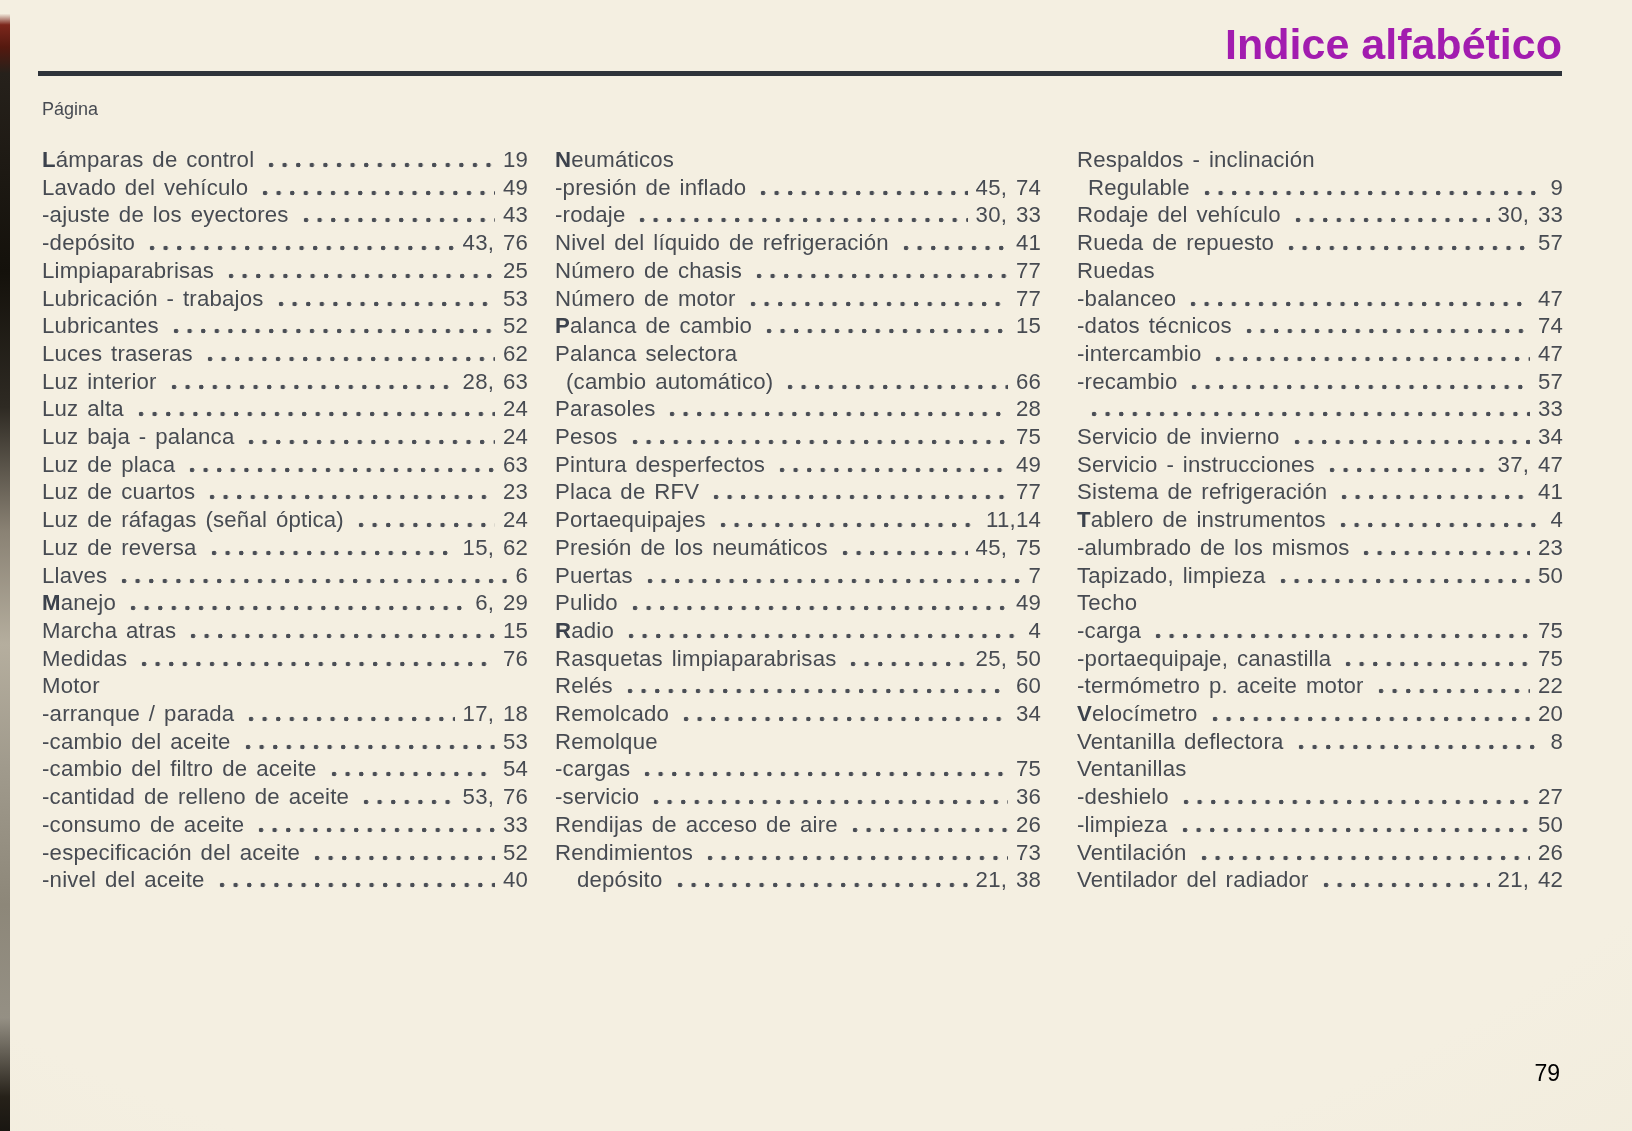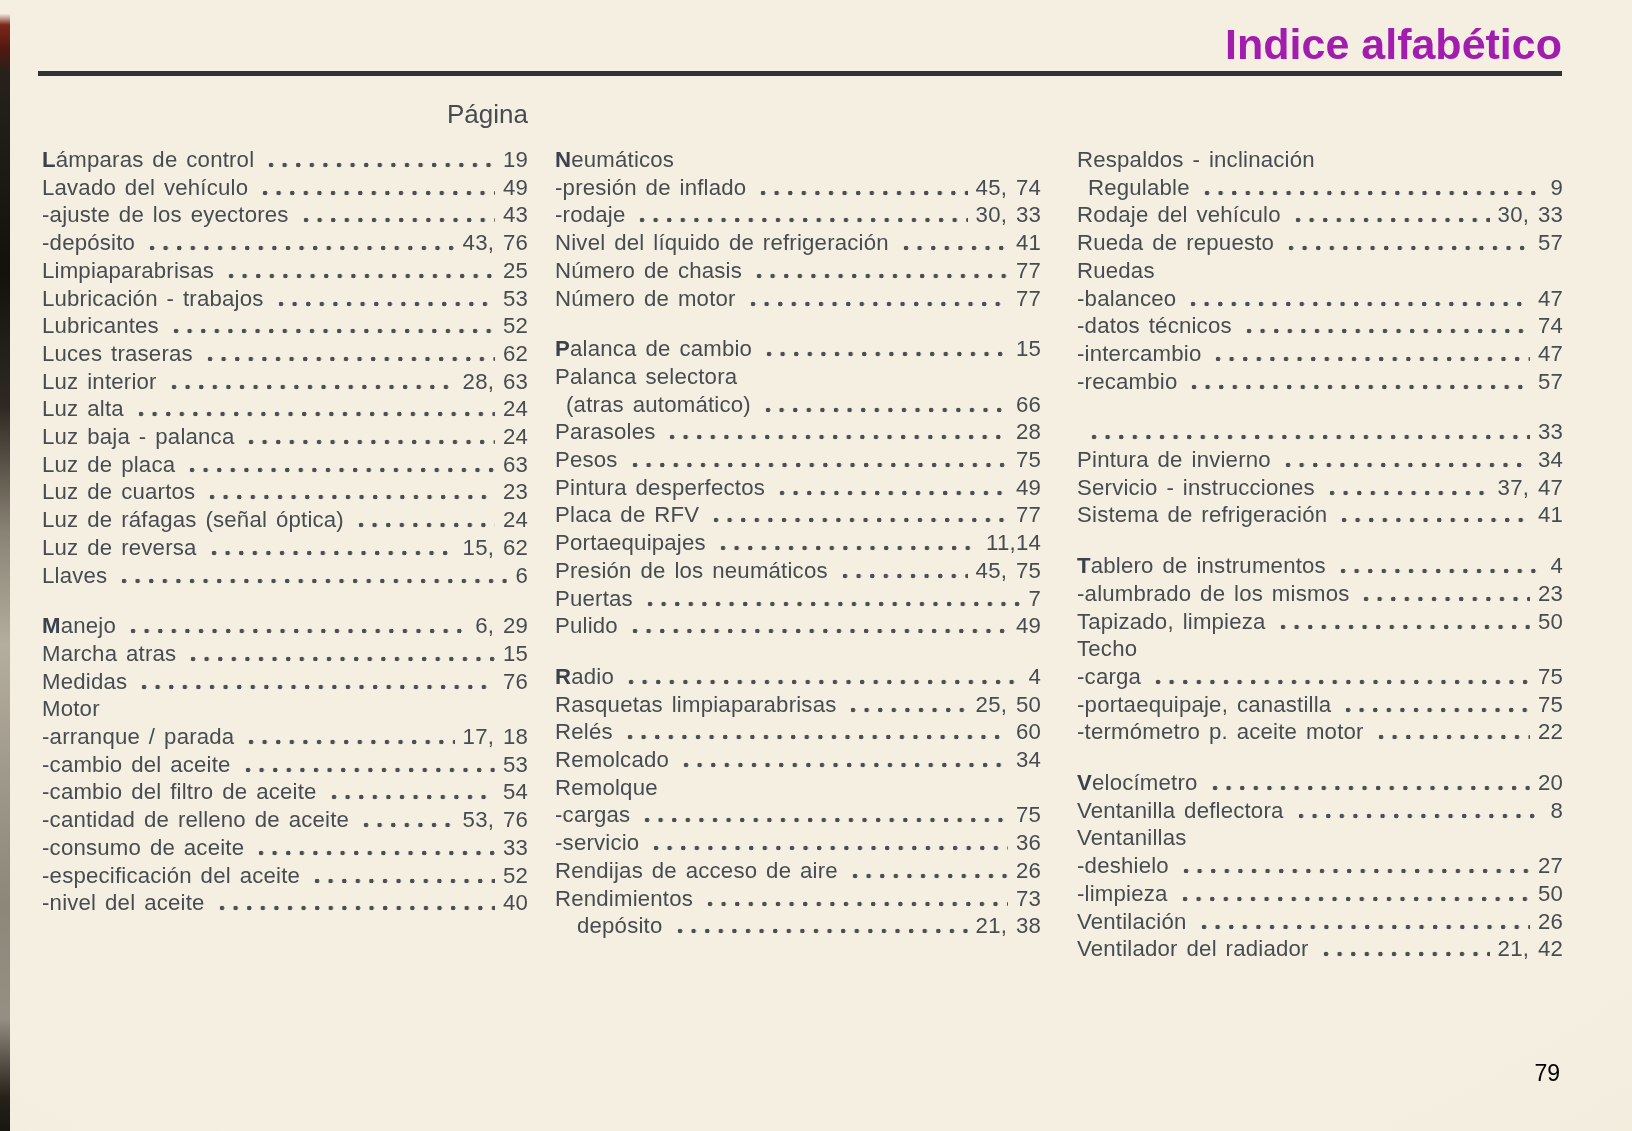--- a/index.html
+++ b/index.html
@@ -13,28 +13,28 @@
   .scan-edge{position:absolute;left:0;top:0;bottom:0;width:10px;
     background:linear-gradient(180deg,
       rgba(0,0,0,0) 0%, rgba(0,0,0,0) 1.2%,
       #7c271c 2.2%, #54190f 4.2%, #26211b 6.5%,
       #14110b 24%, #2e2a23 36%, #8a8274 47%,
       #b5ae9e 57%, #a09a8c 68%, #8d8779 80%,
       #55504699 90%, #262119 97%, #191611 100%);}
   .title{position:absolute;top:20px;right:70px;
     font-size:43px;font-weight:bold;color:#a21caf;letter-spacing:0;}
   .rule{position:absolute;left:38px;right:70px;top:71px;height:5px;background:#2e333a;}
-  .pagina{position:absolute;left:42px;width:486px;top:99px;text-align:right;font-size:26px;}
+  .pagina{position:absolute;left:42px;width:486px;top:99px;font-size:18px;}
   .col{position:absolute;top:146px;font-size:22.2px;line-height:27.7px;
     letter-spacing:0.2px;word-spacing:2.5px;}
   .col1{left:42px;width:486px}
   .col2{left:555px;width:486px}
   .col3{left:1077px;width:486px}
   .row{display:flex}
-  .row.gap{margin-top:23px}
+  .row.gap{}
   .label{white-space:pre}
   .label b{font-weight:700;color:#3c424c}
   .leader{flex:1 1 auto;min-width:12px;margin:0 8px 0 12px;
     background-image:radial-gradient(circle at 5px 19px,#4a4e55 2px,rgba(74,78,85,0) 2.6px);
     background-size:13.6px 100%;background-repeat:repeat-x;}
   .pages{white-space:pre}
   .folio{position:absolute;right:72px;top:1060px;font-size:23px;color:#000000;}
 </style>
 </head>
 <body>
@@ -212,21 +212,21 @@
     </div>
     <div class="row gap">
       <span class="label"><b>P</b>alanca de cambio</span>
       <span class="leader"></span>
       <span class="pages">15</span>
     </div>
     <div class="row">
       <span class="label">Palanca selectora</span>
     </div>
     <div class="row">
-      <span class="label" style="padding-left: 11px;">(atras automático)</span>
+      <span class="label" style="padding-left: 11px;">(cambio automático)</span>
       <span class="leader"></span>
       <span class="pages">66</span>
     </div>
     <div class="row">
       <span class="label">Parasoles</span>
       <span class="leader"></span>
       <span class="pages">28</span>
     </div>
     <div class="row">
       <span class="label">Pesos</span>
@@ -352,21 +352,21 @@
     <div class="row">
       <span class="label">-recambio</span>
       <span class="leader"></span>
       <span class="pages">57</span>
     </div>
     <div class="row gap">
       <span class="leader"></span>
       <span class="pages">33</span>
     </div>
     <div class="row">
-      <span class="label">Pintura de invierno</span>
+      <span class="label">Servicio de invierno</span>
       <span class="leader"></span>
       <span class="pages">34</span>
     </div>
     <div class="row">
       <span class="label">Servicio - instrucciones</span>
       <span class="leader"></span>
       <span class="pages">37, 47</span>
     </div>
     <div class="row">
       <span class="label">Sistema de refrigeración</span>

